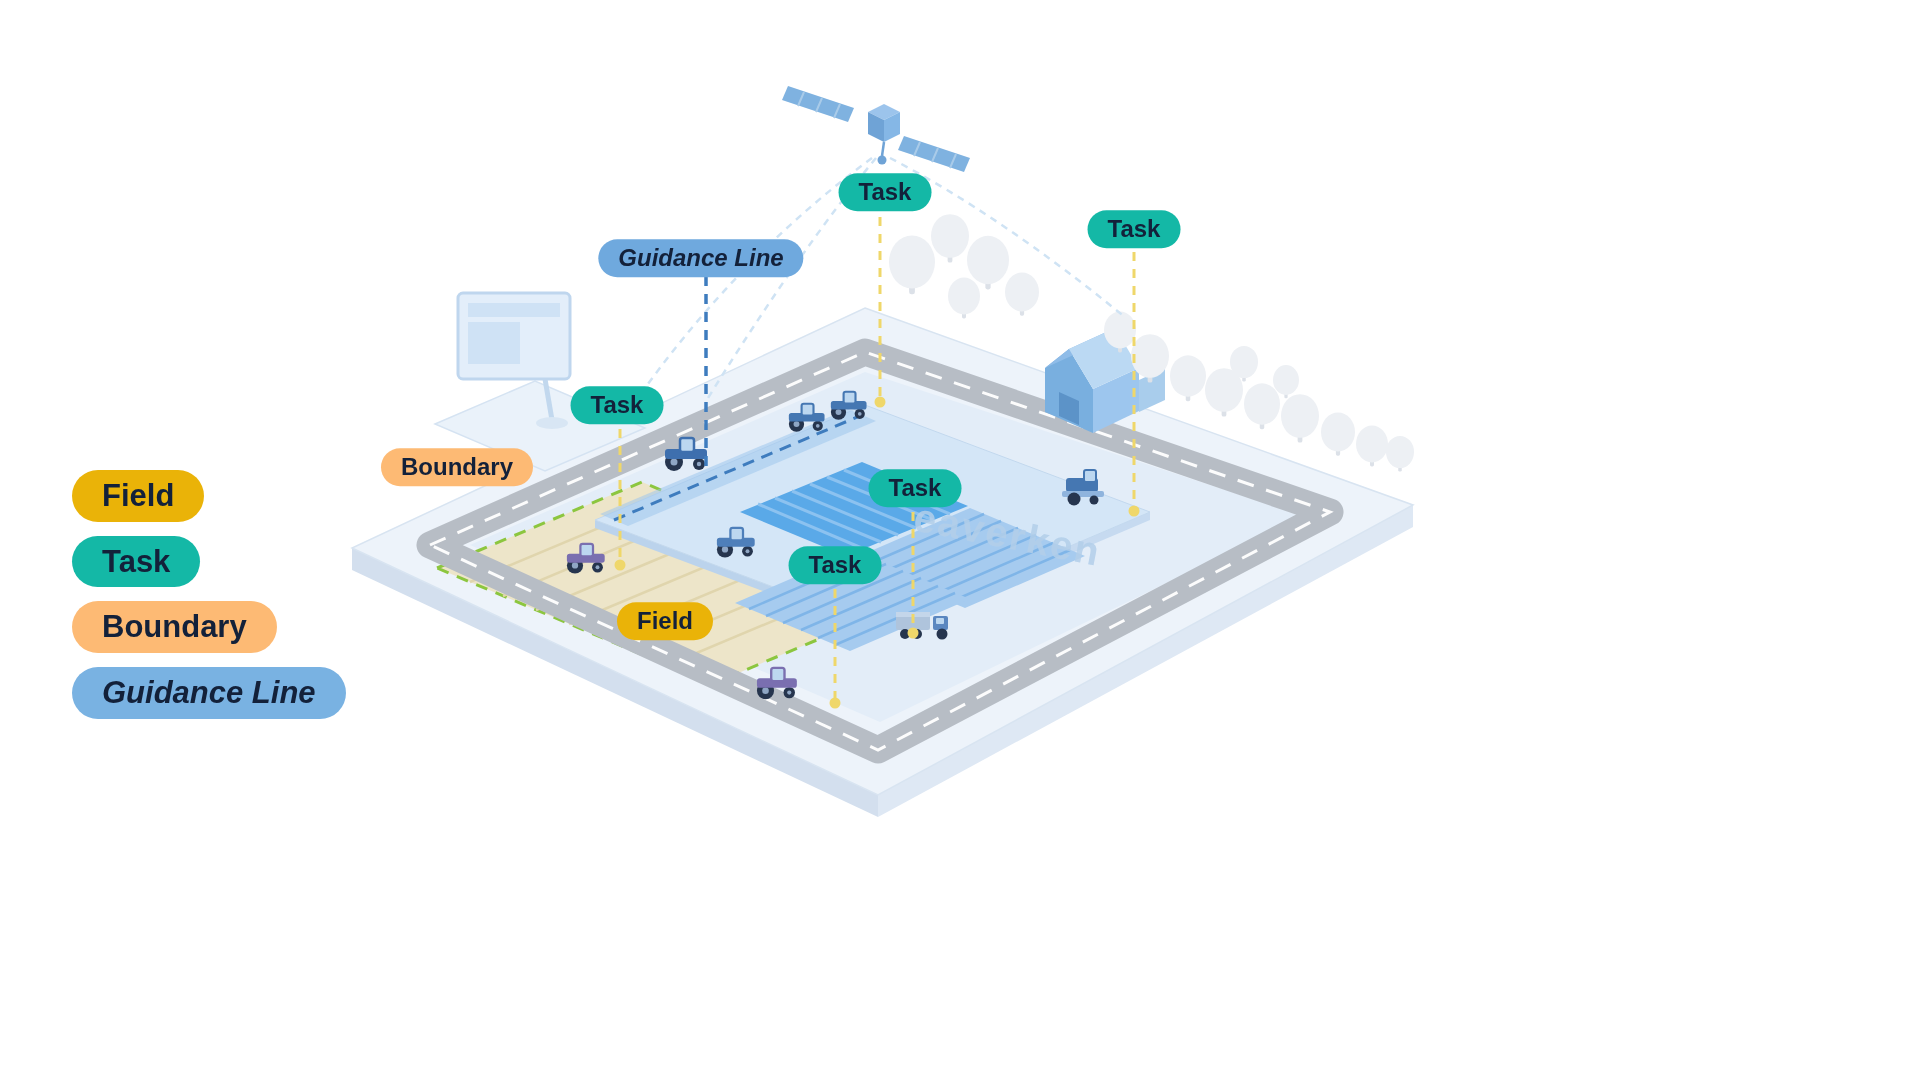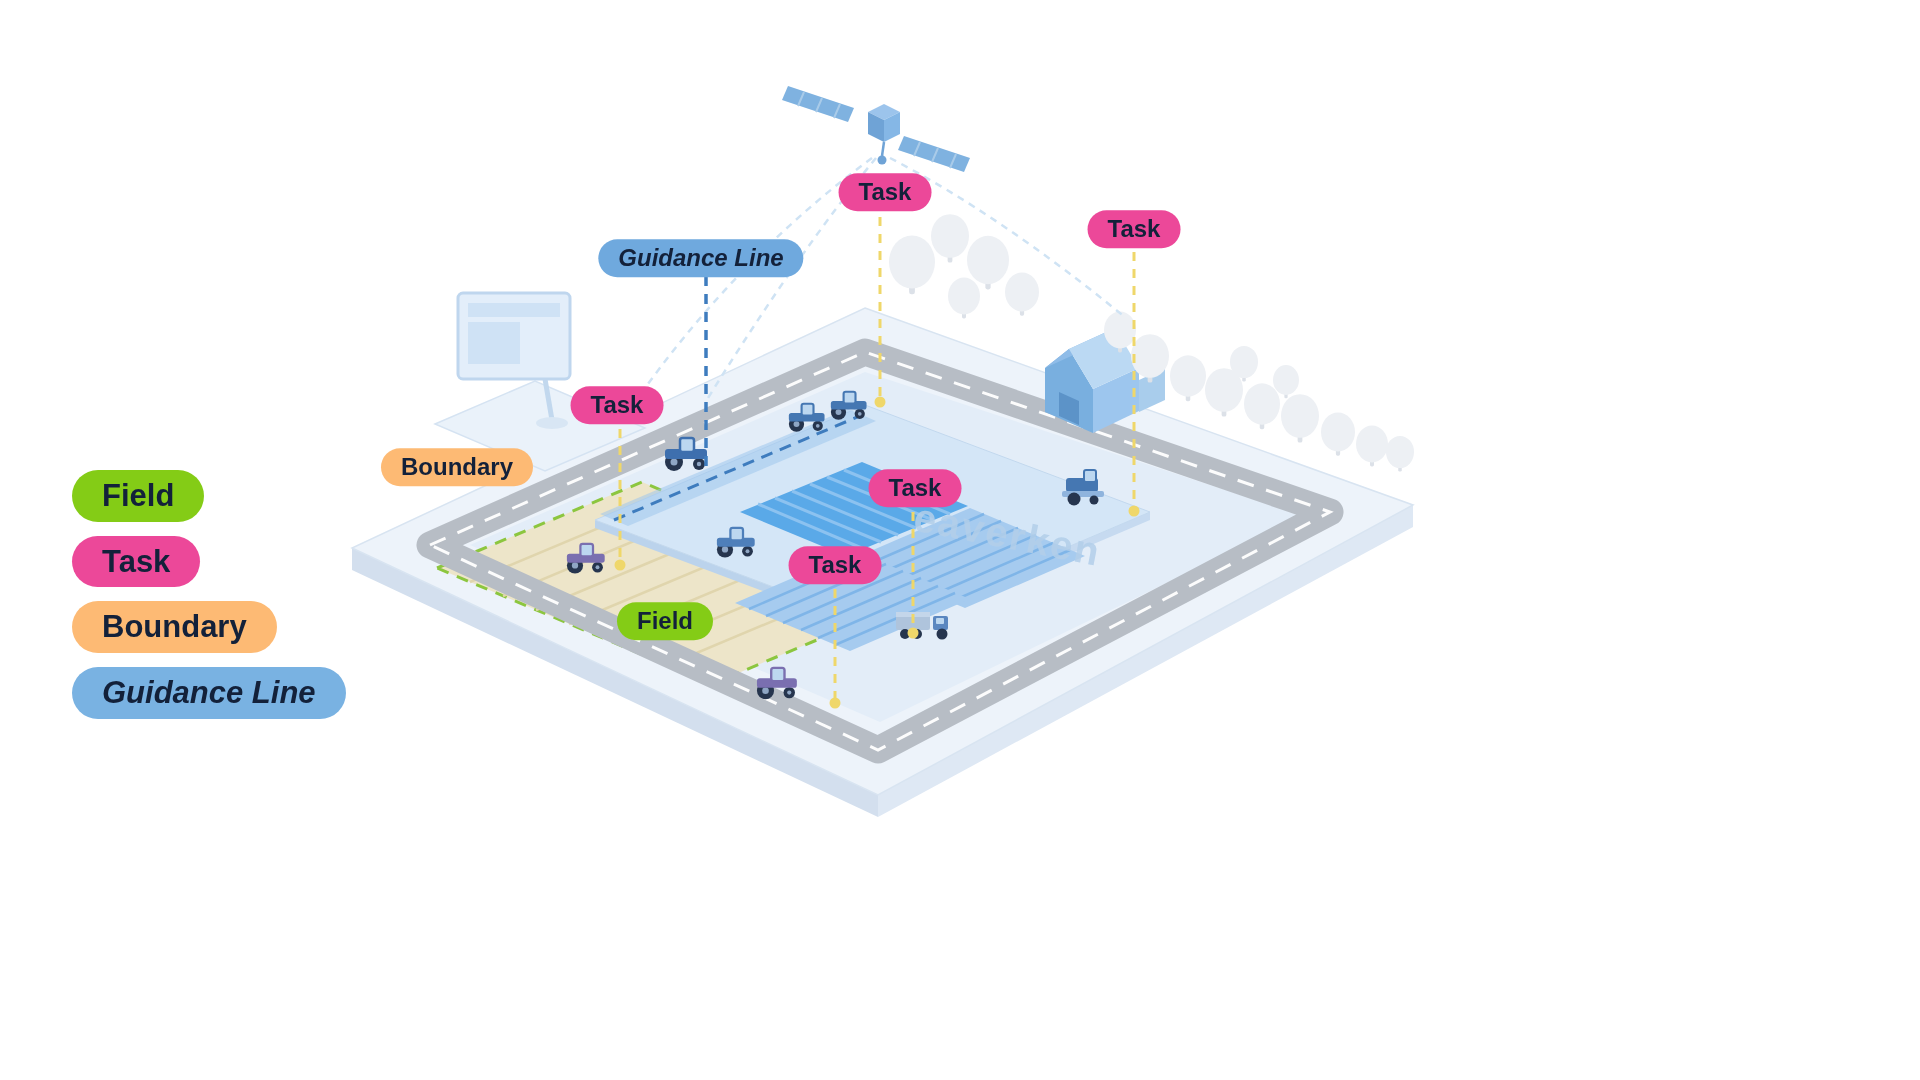--- a/index.html
+++ b/index.html
@@ -17,22 +17,22 @@
   }
   .legend{
     position:absolute;left:72px;top:470px;
     display:flex;flex-direction:column;align-items:flex-start;gap:14px;
   }
   .legend .pill{font-size:31px;padding:8px 30px;}
   .scene-pill{
     position:absolute;transform:translate(-50%,-50%);
     font-size:24px;padding:5px 20px;
   }
-  .pill-field{background:#84cc16;}
-  .pill-task{background:#ec4899;}
+  .pill-field{background:#eab308;}
+  .pill-task{background:#14b8a6;}
   .pill-boundary{background:#fdba74;}
   .pill-guidance{background:#79B2E2;font-style:italic;}
   .scene-pill.pill-guidance{background:#6FA9DE;}
 </style>
 </head>
 <body>
 
 <svg class="scene-svg" viewBox="0 0 1920 1080">
   <defs>
     <g id="sym-tractor">

